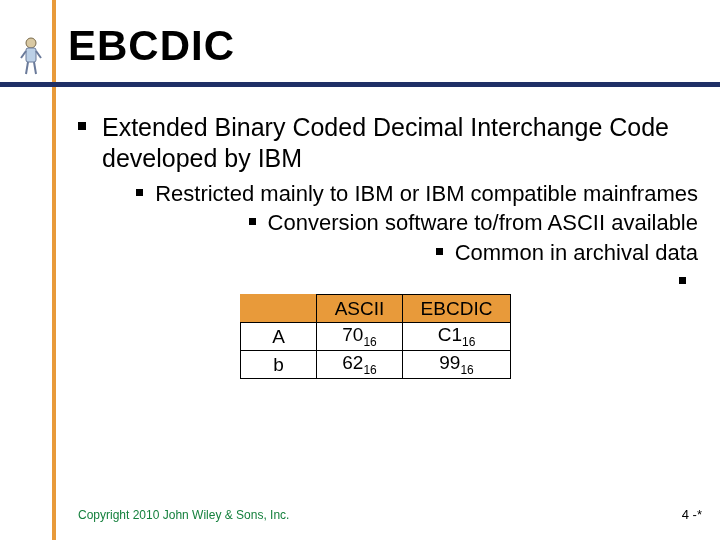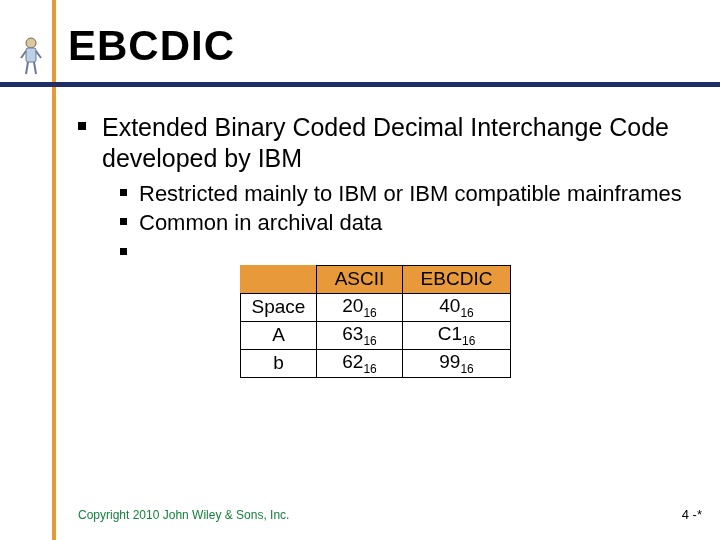--- a/index.html
+++ b/index.html
@@ -7,21 +7,21 @@
   .vrule { position:absolute; left:52px; top:0; width:4px; height:540px; background:#e89a3a; }
   .icon-box { position:absolute; left:18px; top:36px; width:26px; height:40px; }
   .icon-box svg { width:100%; height:100%; }
   .title { position:absolute; left:68px; top:22px; font-size:42px; font-weight:bold; color:#000; letter-spacing:1px; }
   .hrule { position:absolute; left:0; top:82px; width:720px; height:5px; background:#1f2f66; }
   .content { position:absolute; left:78px; top:112px; width:620px; }
   .L1 { display:flex; align-items:flex-start; margin-bottom:5px; }
   .L1 .bullet { width:8px; height:8px; background:#000; margin-top:10px; margin-right:16px; flex-shrink:0; }
   .L1 .txt { font-size:25px; line-height:1.25; color:#000; }
   .sub { margin-left:42px; }
-  .L2 { display:flex; align-items:flex-start; margin-bottom:2px; }
+  .L2 { display:flex; align-items:flex-start; margin-bottom:2px;justify-content:flex-end; }
   .L2 .bullet { width:7px; height:7px; background:#000; margin-top:9px; margin-right:12px; flex-shrink:0; }
   .L2 .txt { font-size:22px; line-height:1.25; color:#000; }
   .tbl-wrap { margin-left:120px; margin-top:10px; }
   table { border-collapse:collapse;padding-left:42px; }
   th, td { border:1px solid #000; text-align:center; font-size:19px; height:28px; vertical-align:middle; }
   th { background:#e89a3a; color:#000; font-weight:normal; }
   .c0 { width:76px; }
   .c1 { width:86px; }
   .c2 { width:108px; }
   .corner { background:#e89a3a; border-left:1px solid #e89a3a; border-top:1px solid #e89a3a; }
@@ -55,42 +55,41 @@
     <div class="txt">Extended Binary Coded Decimal Interchange Code developed by IBM</div>
   </div>
 
   <div class="sub">
     <div class="L2">
       <div class="bullet"></div>
       <div class="txt">Restricted mainly to IBM or IBM compatible mainframes</div>
     </div>
     <div class="L2">
       <div class="bullet"></div>
+      <div class="txt">Conversion software to/from ASCII available</div>
+    </div>
+    <div class="L2">
+      <div class="bullet"></div>
       <div class="txt">Common in archival data</div>
     </div>
     <div class="L2">
       <div class="bullet"></div>
     </div>
 
     <div class="tbl-wrap">
       <table>
         <tbody>
             <tr>
           <th class="c0 corner"></th>
           <th class="c1">ASCII</th>
           <th class="c2">EBCDIC</th>
         </tr>
         <tr>
-          <td class="c0">Space</td>
-          <td class="c1"><span>20</span><sub class="s">16</sub></td>
-          <td class="c2"><span>40</span><sub class="s">16</sub></td>
-        </tr>
-        <tr>
           <td class="c0">A</td>
-          <td class="c1"><span>63</span><sub class="s">16</sub></td>
+          <td class="c1"><span>70</span><sub class="s">16</sub></td>
           <td class="c2"><span>C1</span><sub class="s">16</sub></td>
         </tr>
         <tr>
           <td class="c0">b</td>
           <td class="c1"><span>62</span><sub class="s">16</sub></td>
           <td class="c2"><span>99</span><sub class="s">16</sub></td>
         </tr>
       </tbody>
         </table>
     </div>

